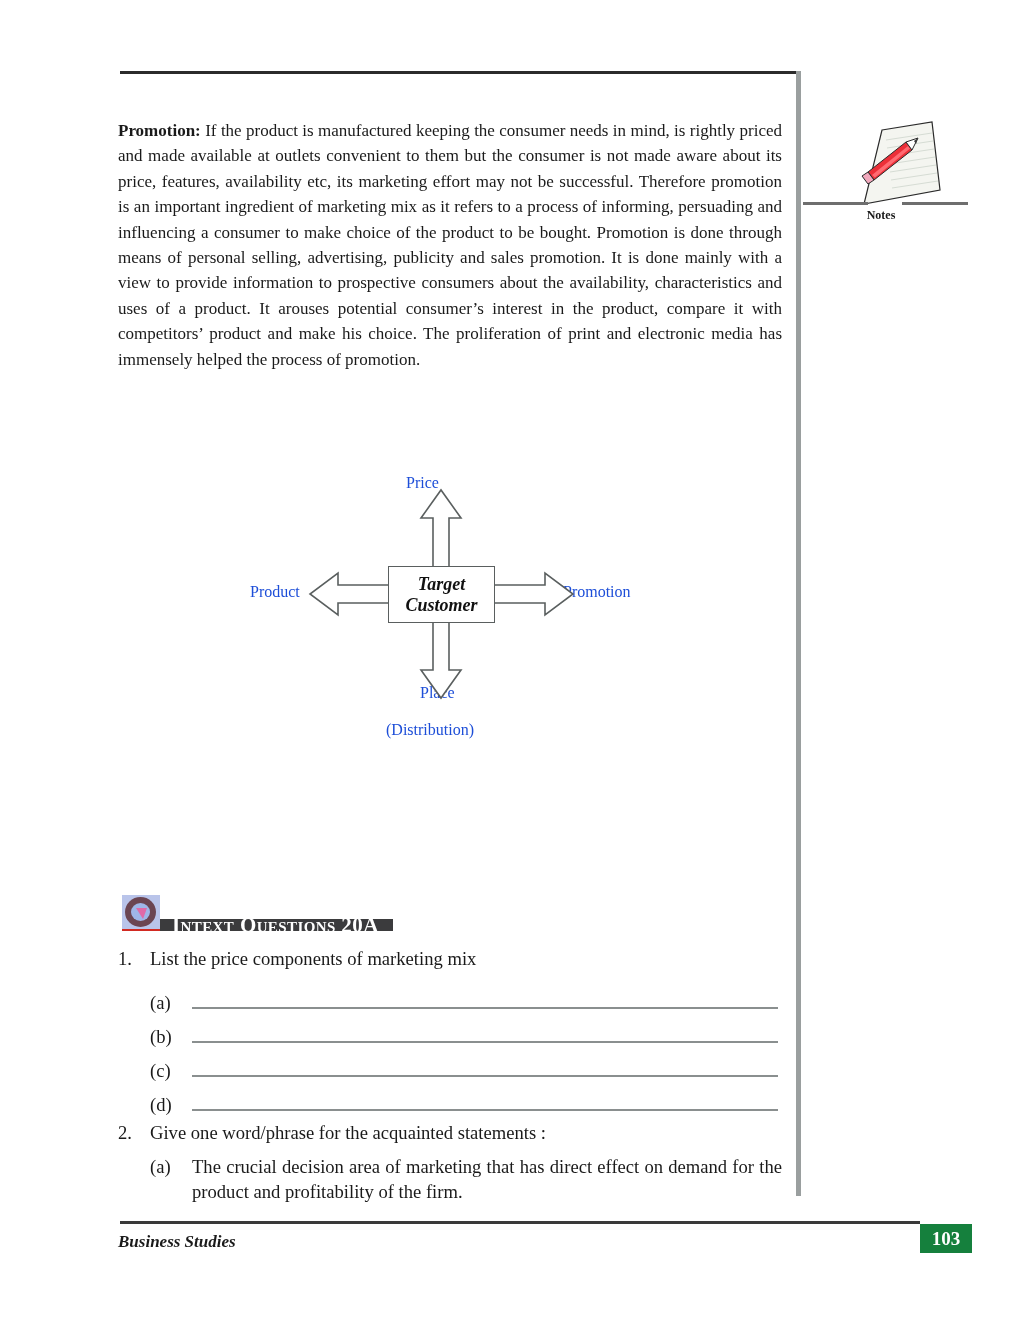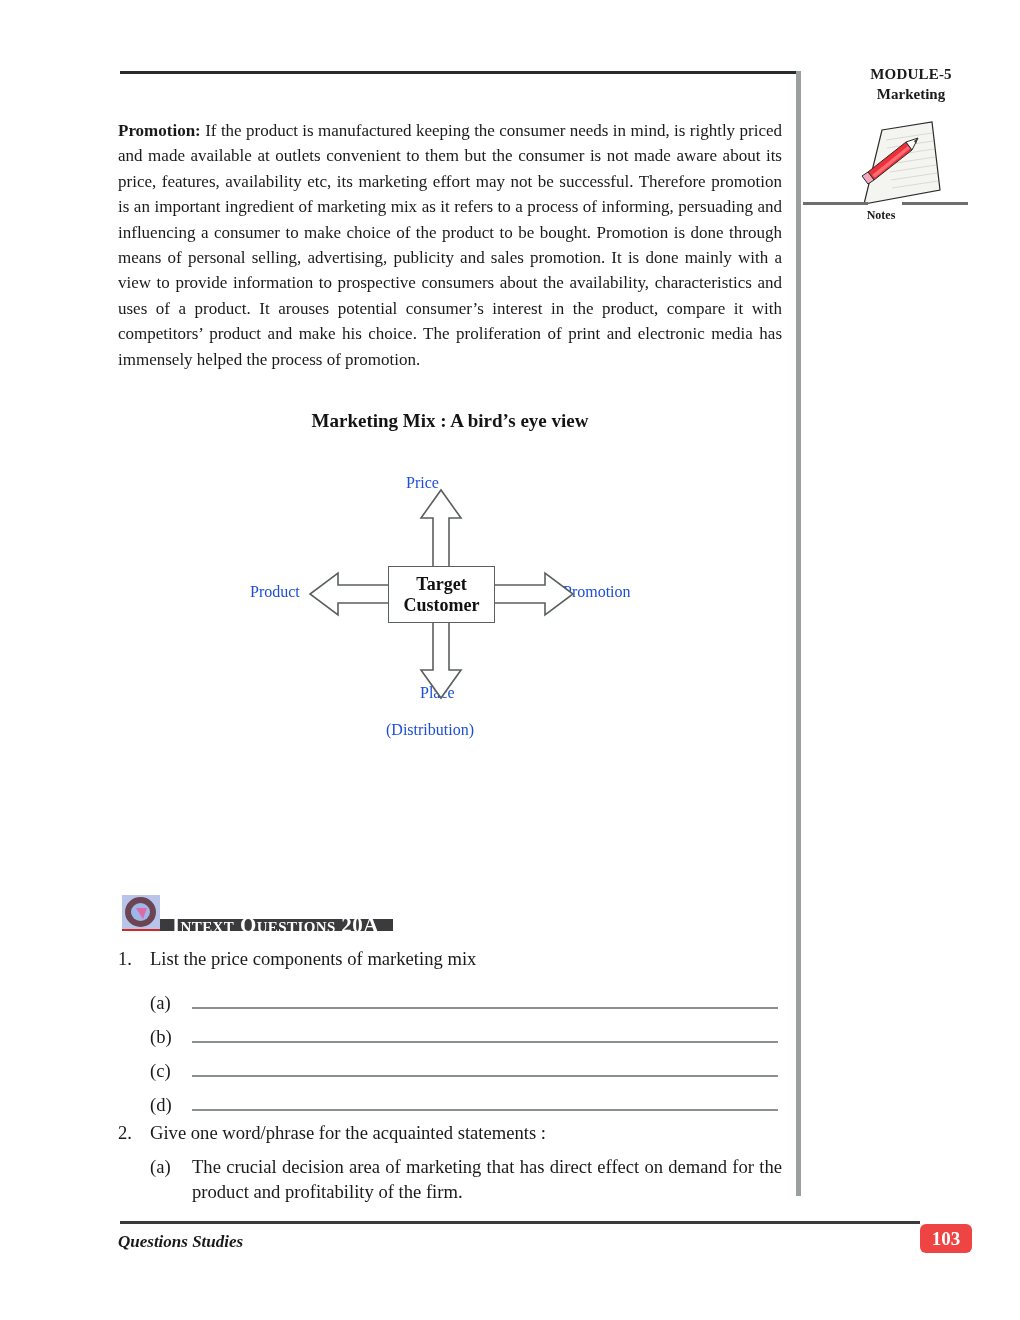--- a/index.html
+++ b/index.html
@@ -153,20 +153,21 @@
     width: 107px;
     height: 57px;
     border: 1.6px solid #5a5f5f;
     background: #ffffff;
     box-sizing: border-box;
     display: flex;
     flex-direction: column;
     align-items: center;
     justify-content: center;
     z-index: 3;
+    font-style: italic;
   }
   .center-box span {
     font-weight: bold;
     font-size: 18px;
     line-height: 21px;
     color: #111;
   }
 
   .arrows-svg {
     position: absolute;
@@ -282,42 +283,37 @@
     font-style: italic;
     font-size: 17px;
     color: #1a1a1a;
   }
   .page-num-box {
     position: absolute;
     left: 920px;
     top: 1224px;
     width: 52px;
     height: 29px;
-    background: #ef4444;
+    background: #15803d;
     color: #fff;
     display: flex;
     align-items: center;
     justify-content: center;
     font-weight: bold;
     font-size: 19px;
-    border-radius: 6px;
   }
 </style>
 </head>
 <body>
 
 <div class="page">
 
   <div class="top-rule"></div>
   <div class="vert-rule"></div>
 
-  <div class="module-block">
-    <div class="module-title">MODULE-5</div>
-    <div class="module-sub">Marketing</div>
-  </div>
 
   <div class="notes-icon-wrap">
     <svg width="120" height="92" viewBox="0 0 120 92" xmlns="http://www.w3.org/2000/svg">
 
       <polygon points="42,12 92,4 100,72 24,86" fill="#f4f5f0" stroke="#2a2a2a" stroke-width="1.2"></polygon>
 
       <g stroke="#d6dcd4" stroke-width="1.1">
         <line x1="46" y1="22" x2="92" y2="15"></line>
         <line x1="47" y1="30" x2="93" y2="23"></line>
         <line x1="48" y1="38" x2="94" y2="31"></line>
@@ -338,21 +334,20 @@
   </div>
 
   <div class="notes-divider-left"></div>
   <div class="notes-divider-right"></div>
   <div class="notes-label">Notes</div>
 
   <div class="col">
     <p class="body-text"><b>Promotion:</b><span> If the product is manufactured keeping the consumer needs in mind, is rightly priced and made available at outlets convenient to them but the consumer is not made aware about its price, features, availability etc, its marketing effort may not be successful. Therefore promotion is an important ingredient of marketing mix as it refers to a process of informing, persuading and influencing a consumer to make choice of the product to be bought. Promotion is done through means of personal selling, advertising, publicity and sales promotion. It is done mainly with a view to provide information to prospective consumers about the availability, characteristics and uses of a product. It arouses potential consumer’s interest in the product, compare it with competitors’ product and make his choice. The proliferation of print and electronic media has immensely helped the process of promotion.</span></p>
   </div>
 
-  <div class="fig-title">Marketing Mix : A bird’s eye view</div>
 
   <div class="diagram">
 
     <svg class="arrows-svg" viewBox="0 0 430 275" xmlns="http://www.w3.org/2000/svg">
       <g fill="#ffffff" stroke="#5a5f5f" stroke-width="1.6" stroke-linejoin="miter">
 
         <polygon points="193,110 193,56 181,56 201,28 221,56 209,56 209,110"></polygon>
 
         <polygon points="193,155 193,208 181,208 201,236 221,208 209,208 209,155"></polygon>
 
@@ -418,16 +413,16 @@
   </div>
 
   <div class="q-block" style="top:1154px;">
     <div class="sub-row">
       <div class="sub-lbl">(a)</div>
       <div class="sub-txt">The crucial decision area of marketing that has direct effect on demand for the product and profitability of the firm.</div>
     </div>
   </div>
 
   <div class="footer-rule"></div>
-  <div class="footer-title">Questions Studies</div>
+  <div class="footer-title">Business Studies</div>
   <div class="page-num-box">103</div>
 
 </div>
 
 </body></html>

